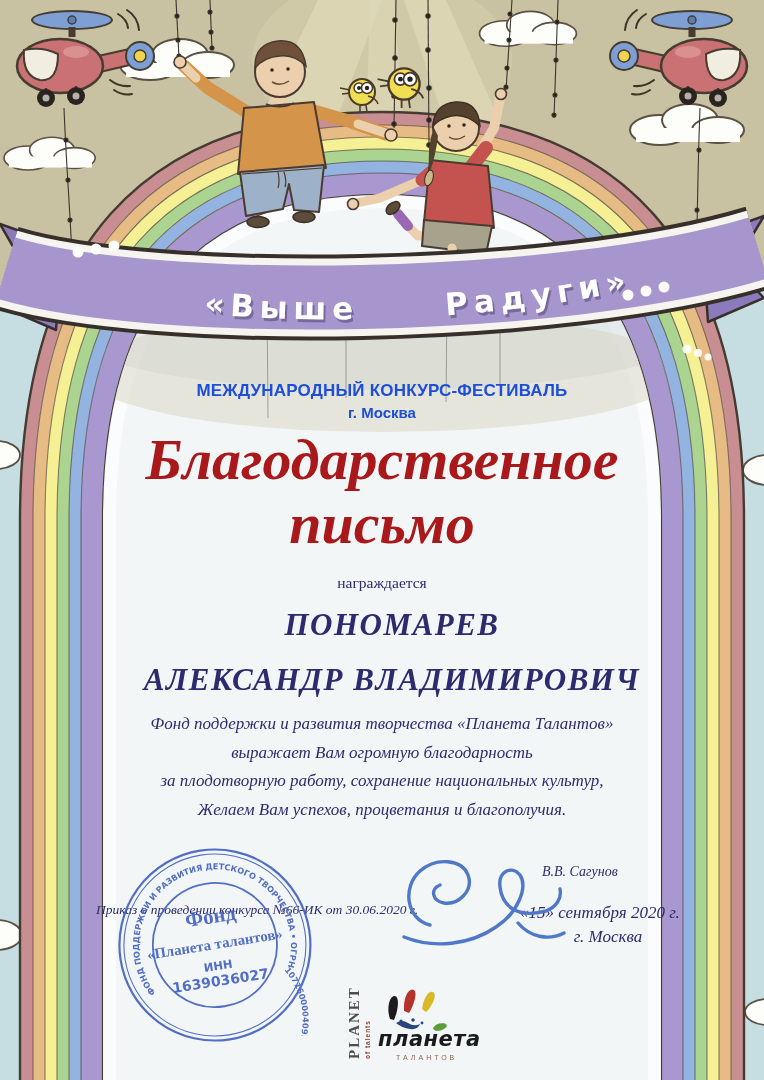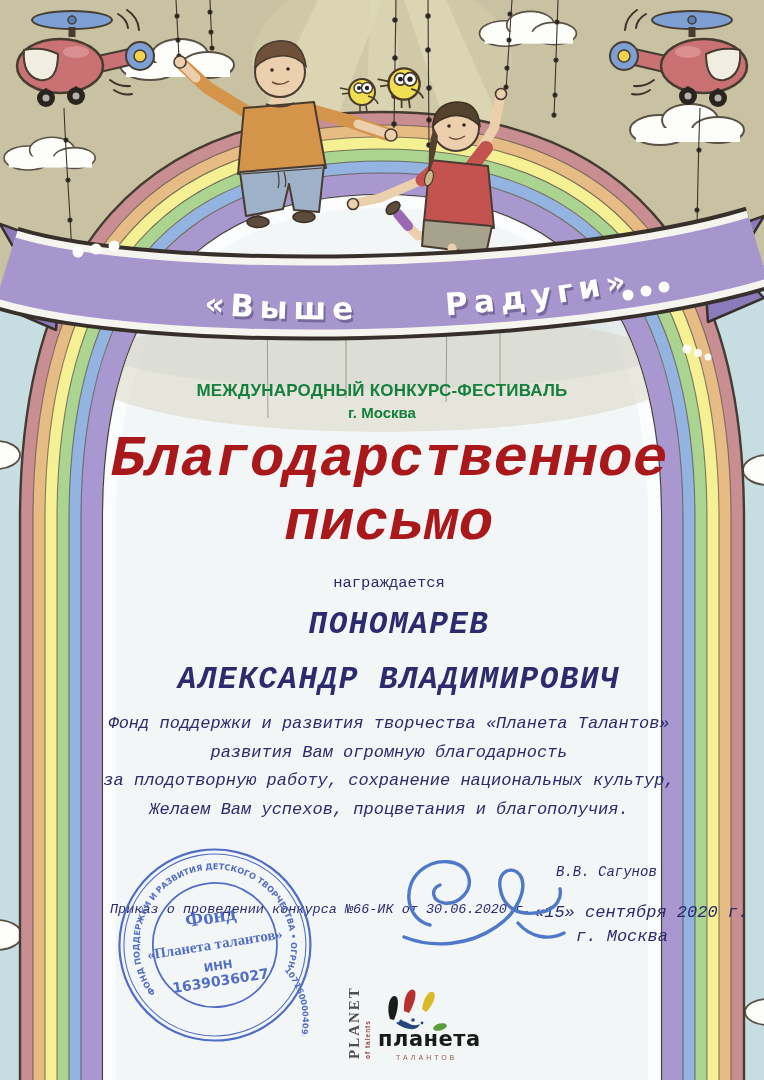--- a/index.html
+++ b/index.html
@@ -2,26 +2,26 @@
 <html><head>
 <meta charset="utf-8">
 <style>
   html,body{margin:0;padding:0;background:#888;}
   .page{position:relative;width:764px;height:1080px;overflow:hidden;background:#f3f6f7;
         font-family:"Liberation Serif","DejaVu Serif",serif;}
   .page *{box-sizing:border-box;}
   svg{display:block;}
   .bg{position:absolute;left:0;top:0;}
   .t{position:absolute;}
-  .serif{font-family:Liberation Mono, monospace;margin-left:14px;}
+  .serif{font-family:Liberation Serif, serif;}
   .sans{font-family:"Liberation Sans","DejaVu Sans",sans-serif;}
   .navy{color:#2b2b6e;}
   .center{text-align:center;}
 
-  .header-block{left:0;right:0;top:381px;color:#15803d;}
+  .header-block{left:0;right:0;top:381px;color:#1d4ed8;}
   .header-line1{font-size:17px;font-weight:bold;letter-spacing:.2px;}
   .header-line2{font-size:15px;font-weight:bold;margin-top:3px;}
 
   .doc-title{left:0;right:0;top:428px;color:#a9181a;font-size:58px;line-height:64px;
              font-weight:bold;font-style:italic;}
   .awarded{left:0;right:0;top:574px;font-size:15.5px;}
   .recipient{left:0;right:0;top:597px;font-size:31px;line-height:55px;font-weight:bold;
              font-style:italic;letter-spacing:1.5px;padding-left:20px;}
   .body-text{left:40px;right:40px;top:710px;font-size:17px;line-height:28.5px;font-style:italic;}
 
@@ -37,21 +37,21 @@
   .logo{left:340px;top:985px;width:140px;height:86px;}
   .logo-vert{position:absolute;left:6px;top:2px;height:72px;display:flex;flex-direction:row;}
   .logo-planet{writing-mode:vertical-rl;transform:rotate(180deg);
       font-family:"Liberation Serif",serif;font-weight:bold;font-size:15px;
       letter-spacing:2px;color:#4e4e4e;}
   .logo-oftalents{writing-mode:vertical-rl;transform:rotate(180deg);
       font-family:"Liberation Sans",sans-serif;font-weight:bold;font-size:6.5px;
       letter-spacing:1px;color:#963f2f;margin-left:1px;margin-top:14px;}
   .logo-hand{position:absolute;left:40px;top:2px;}
   .logo-planeta{position:absolute;left:38px;top:42px;font-family:"DejaVu Sans",sans-serif;
-      font-weight:bold;font-size:21px;color:#1a1a1a;letter-spacing:.5px;}
+      font-weight:bold;font-size:21px;color:#1a1a1a;letter-spacing:.5px;font-style:italic;}
   .logo-talantov{position:absolute;left:56px;top:69px;font-family:"Liberation Sans",sans-serif;
       font-size:7px;letter-spacing:3px;color:#96604a;}
 </style>
 </head>
 <body>
 
 <div class="page">
 
   <svg class="bg" width="764" height="1080" viewBox="0 0 764 1080">
     <defs>
@@ -289,21 +289,21 @@
 
   <div class="t awarded center serif navy">награждается</div>
 
   <div class="t recipient center serif navy">
     <div>ПОНОМАРЕВ</div>
     <div>АЛЕКСАНДР ВЛАДИМИРОВИЧ</div>
   </div>
 
   <div class="t body-text center serif navy">
     <div>Фонд поддержки и развития творчества «Планета Талантов»</div>
-    <div>развития Вам огромную благодарность</div>
+    <div>выражает Вам огромную благодарность</div>
     <div>за плодотворную работу, сохранение национальных культур,</div>
     <div>Желаем Вам успехов, процветания и благополучия.</div>
   </div>
 
   <div class="t sig-order serif navy">Приказ о проведении конкурса №66-ИК от 30.06.2020 г.</div>
   <div class="t sig-name serif navy">В.В. Сагунов</div>
   <div class="t sig-date serif navy">«15» сентября 2020 г.</div>
   <div class="t sig-city serif navy">г. Москва</div>
 
   <svg class="t signature-svg" width="175" height="115" viewBox="0 0 175 115">

